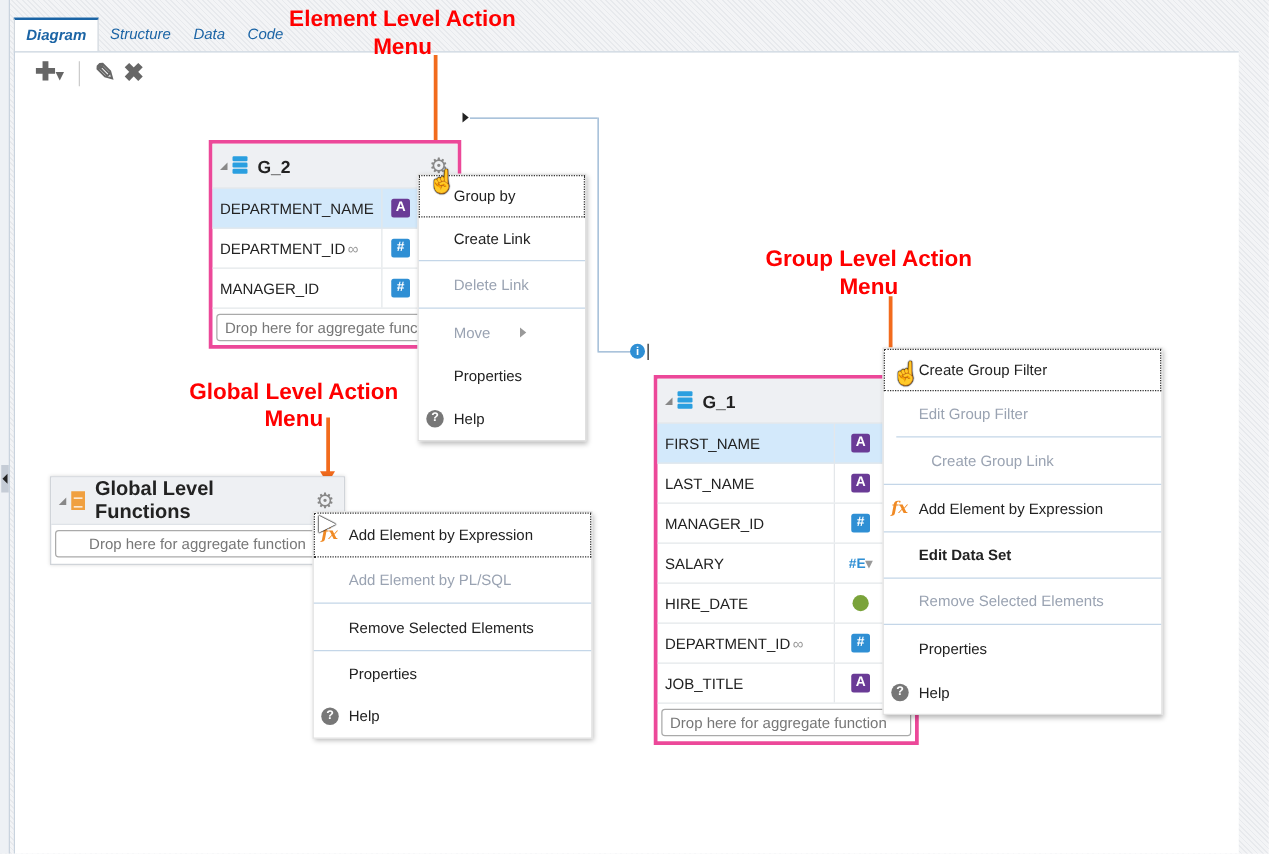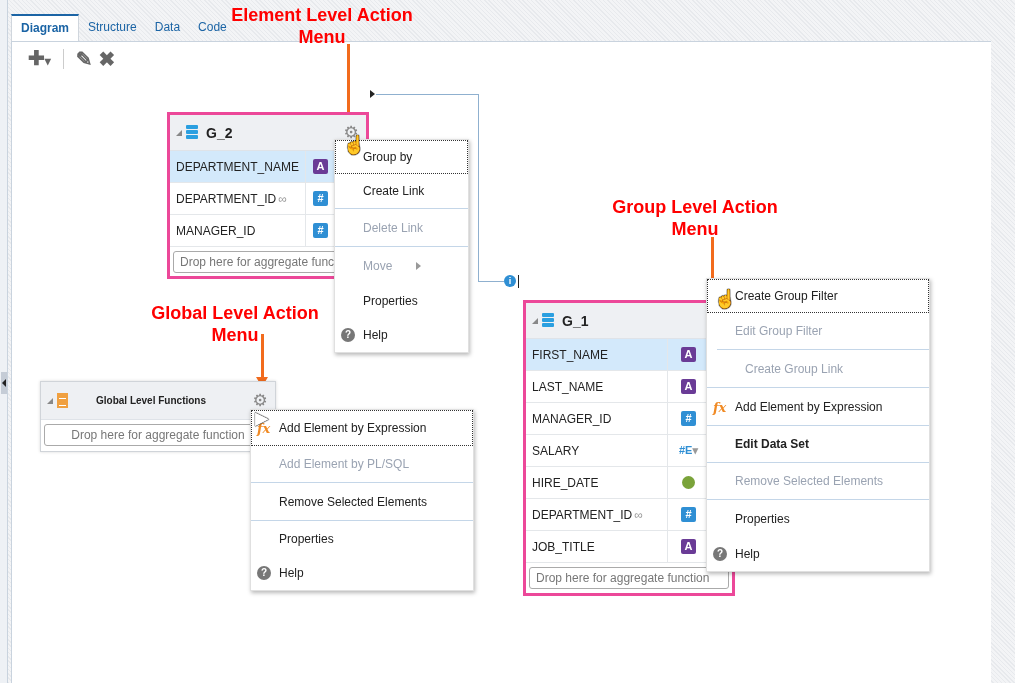--- a/index.html
+++ b/index.html
@@ -11,21 +11,21 @@
     position: relative;
     background: #f3f4f6;
     background-image: repeating-linear-gradient(45deg, rgba(210,214,220,.35) 0 1px, transparent 1px 3px);
   }
   .abs { position: absolute; }
   
   .splitter { left: 0; top: 0; width: 8px; height: 683px; border-right: 1px solid #c9d3de; background: #eef1f5; }
   .splitter-handle { left: 1px; top: 372px; width: 6px; height: 22px; background: #c5ccd6; }
   .splitter-handle::after { content: ""; position: absolute; left: 1px; top: 7px; border-right: 4px solid #222; border-top: 4px solid transparent; border-bottom: 4px solid transparent; }
   
-  .tabs { left: 11px; top: 14px; height: 28px; display: flex; }
+  .tabs { left: 11px; top: 14px; height: 28px; display: flex; font-style: italic; }
   .tab { padding: 6px 9px 0 9px; font-size: 12px; color: #1b64a5; cursor: pointer; height: 28px; }
   .tab.active { background: #fff; border-top: 2px solid #1b64a5; border-left: 1px solid #d0d6dd; border-right: 1px solid #d0d6dd; font-weight: bold; color: #1b64a5; padding-top: 5px; }
   .panel { left: 11px; top: 41px; width: 980px; height: 642px; background: #fff; border-top: 1px solid #c9d3de; border-left: 1px solid #c9d3de; }
   
   .toolbar { left: 28px; top: 48px; display: flex; align-items: center; gap: 6px; height: 22px; }
   .tb-btn { color: #666; font-size: 20px; font-weight: bold; line-height: 20px; cursor: pointer; }
   .tb-sep { width: 1px; height: 20px; background: #ccc; margin: 0 6px; }
   
   .annot { color: #ff0000; font-weight: bold; font-size: 18px; text-align: center; line-height: 22px; }
   .arrow { width: 3px; background: #f26b1d; }
@@ -255,21 +255,21 @@
 <div class="abs annot" style="left:130px;top:302px;width:210px;">
   <div>Global Level Action</div>
   <div>Menu</div>
 </div>
 <div class="abs arrow" style="left:261px;top:334px;height:45px;"></div>
 
 <div class="abs global" style="left:40px;top:381px;width:236px;height:71px;">
   <div class="group-head" style="height:38px;">
     <span class="expand-tri"></span>
     <span class="doc-ico"></span>
-    <span class="group-title" style="font-size:10px;margin-left:20px;">Global Level Functions</span>
+    <span class="group-title" style="font-size:16px;">Global Level Functions</span>
     <span class="gear">⚙</span>
   </div>
   <div class="drop" style="text-align:center;">Drop here for aggregate function</div>
 </div>
 
 <div class="abs menu" style="left:250px;top:409px;width:224px;">
   <div class="mi focus" style="height:36px;">
     <span class="ico fx-ico">fx</span>
     <span>Add Element by Expression</span>
   </div>

